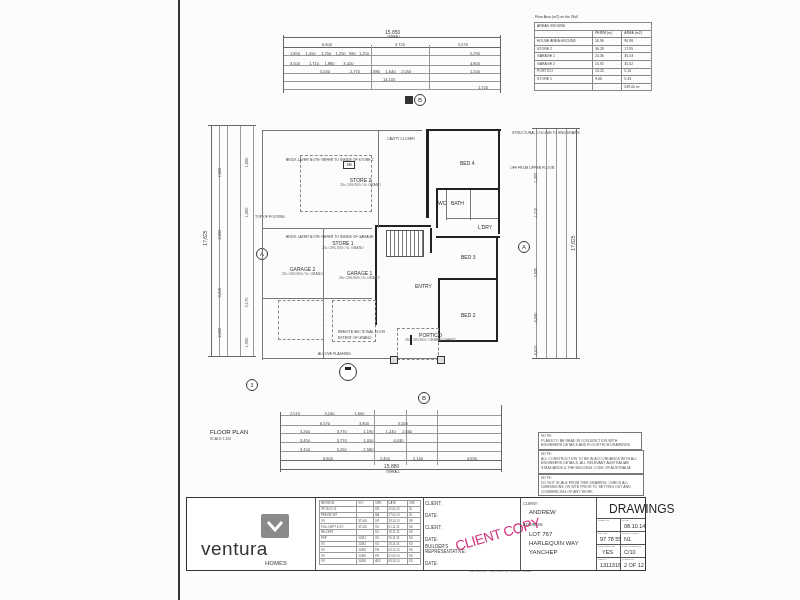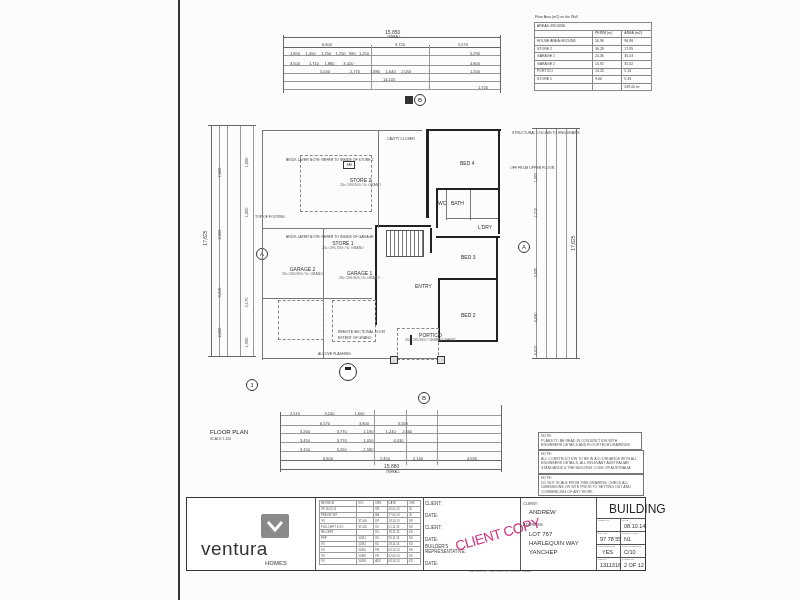--- a/index.html
+++ b/index.html
@@ -367,21 +367,21 @@
 
     <div class="cell" style="left:332px;top:0;width:1px;height:72px;"></div>
     <div class="abs lbl" style="left:336px;top:3px;font-size:4px;">CLIENT:</div>
     <div class="abs" style="left:342px;top:11px;font-size:6px;">ANDREW</div>
     <div class="abs lbl" style="left:336px;top:24px;font-size:4px;">ADDRESS:</div>
     <div class="abs" style="left:342px;top:33px;font-size:6px;">LOT 767</div>
     <div class="abs" style="left:342px;top:42px;font-size:6px;">HARLEQUIN WAY</div>
     <div class="abs" style="left:342px;top:51px;font-size:6px;">YANCHEP</div>
 
     <div class="cell" style="left:408px;top:0;width:1px;height:72px;"></div>
-    <div class="abs" style="left:422px;top:4px;font-size:12px;color:#222;">BUILDING</div>
+    <div class="abs" style="left:422px;top:4px;font-size:12px;color:#222;">DRAWINGS</div>
     <div class="abs" style="left:409px;top:20px;width:49px;height:1px;background:#555;"></div>
     <div class="abs" style="left:433px;top:20px;width:1px;height:52px;background:#555;"></div>
     <div class="abs" style="left:409px;top:33px;width:49px;height:1px;background:#555;"></div>
     <div class="abs" style="left:409px;top:46px;width:49px;height:1px;background:#555;"></div>
     <div class="abs" style="left:409px;top:59px;width:49px;height:1px;background:#555;"></div>
 
     <div class="abs" style="left:411px;top:21px;font-size:2.5px;color:#777;">CODE No</div>
     <div class="abs" style="left:435px;top:21px;font-size:2.5px;color:#777;">DATE</div>
     <div class="abs" style="left:437px;top:25px;font-size:5.5px;">08.10.14</div>
     <div class="abs" style="left:411px;top:34px;font-size:2.5px;color:#777;">DRAWN</div>

